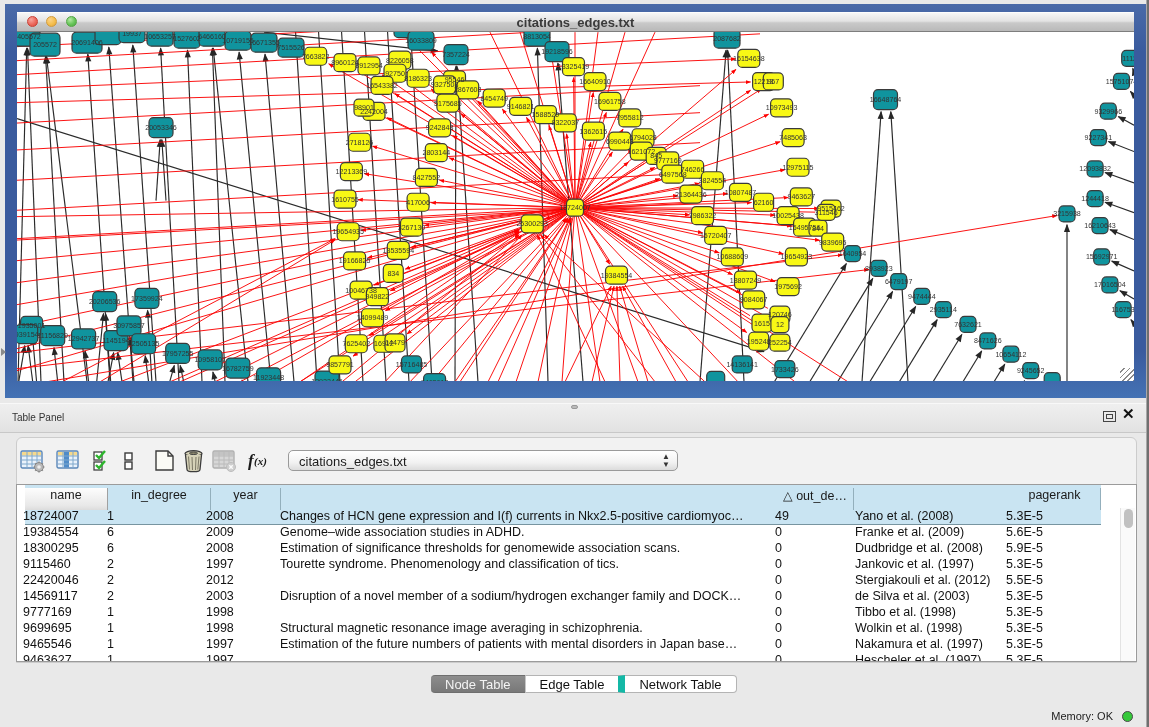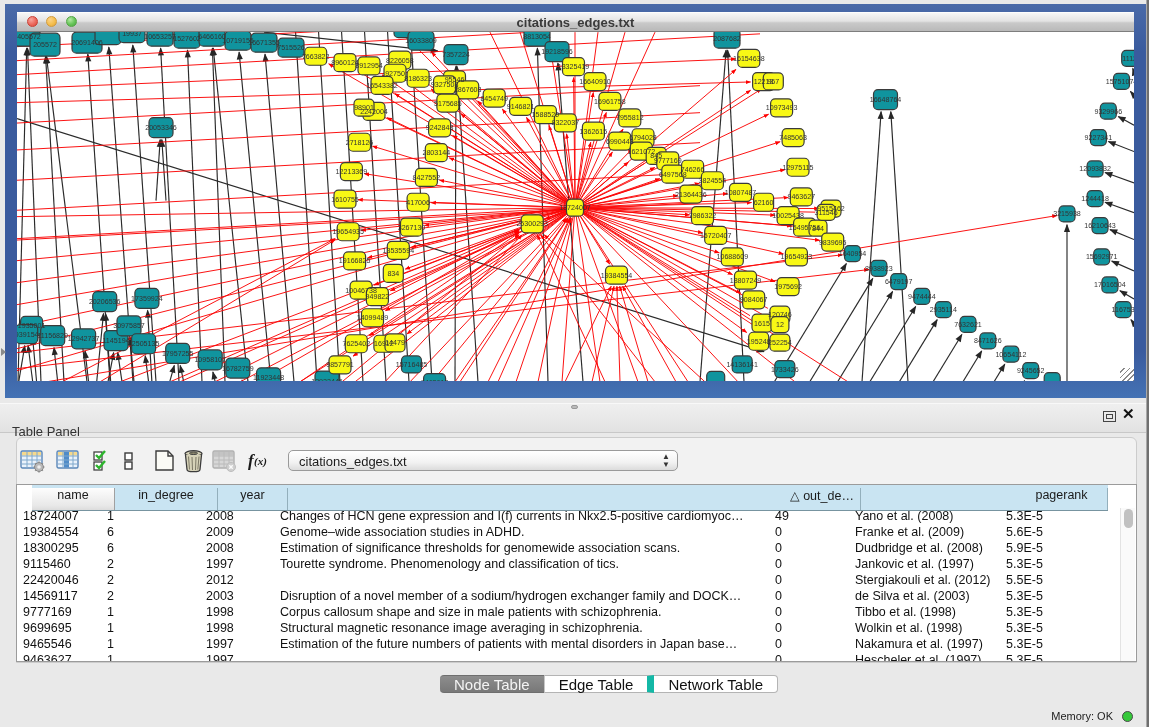--- a/index.html
+++ b/index.html
@@ -10,35 +10,35 @@
 #titlebar .title{position:absolute;left:0;right:0;top:2px;text-align:center;font-size:13px;font-weight:bold;color:#3a3a3a;}
 .tl{position:absolute;top:3px;width:11px;height:11px;border-radius:50%;}
 #canvas{position:absolute;left:12px;top:27.5px;width:1117px;height:349.7px;background:#fff;overflow:hidden;}
 
 #grip{position:absolute;right:0;bottom:0;width:14px;height:13px;background:#fff;}
 #grip:before{content:"";position:absolute;inset:0;background:repeating-linear-gradient(135deg,#fff 0 2.6px,#8a8a8a 2.6px 3.8px);}
 
 #rstrip{position:absolute;right:0;top:0;width:3.5px;height:727px;background:#6f6f6f;border-left:1px solid #a8a8a8;}
 
 #tp-head{position:absolute;left:0;top:403px;width:1145.5px;height:30px;background:linear-gradient(180deg,#efefef,#e2e2e2);border-top:1px solid #f8f8f8;border-bottom:1px solid #c8c8c8;}
-#tp-head .t{position:absolute;left:12px;top:20px;font-size:13px;color:#333;}
+#tp-head .t{position:absolute;left:12px;top:8px;font-size:10px;color:#333;}
 #tp-head .grip{position:absolute;left:571px;top:1px;width:7px;height:4px;border-radius:2px;background:#bbb;border:1px solid #999;}
 #float-ic{position:absolute;left:1103px;top:411px;width:13px;height:11px;border:1.5px solid #444;}
 #float-ic:before{content:"";position:absolute;left:1.5px;top:1.5px;width:5px;height:3px;border:1px solid #444;}
 #close-x{position:absolute;left:1122px;top:405px;font-size:15px;font-weight:bold;color:#111;}
 #toolzone{position:absolute;left:16px;top:437px;width:1121px;height:226px;background:#f2f2f2;border:1px solid #ccc;border-radius:6px 6px 0 0;}
 
 .ic{position:absolute;top:449px;}
 
 #dd{position:absolute;left:288px;top:450px;width:390px;height:21px;border:1px solid #9a9a9a;border-radius:5px;background:linear-gradient(180deg,#fff 0%,#f2f2f2 60%,#dcdcdc 100%);}
 #dd .txt{position:absolute;left:10px;top:3px;font-size:13px;color:#1b1b1b;}
 #dd .arr{position:absolute;right:7px;top:2px;font-size:8px;color:#333;line-height:8px;}
 
 #tbl{position:absolute;left:16px;top:484px;width:1121px;height:178px;background:#fff;border:1px solid #9b9b9b;overflow:hidden;}
-#thead{position:absolute;left:15px;top:0;width:1076px;height:26px;background:#c9e4f2;border-bottom:1px solid #7794a0;font-size:12.5px;color:#1a1a1a;}
+#thead{position:absolute;left:8px;top:0;width:1076px;height:40px;background:#c9e4f2;border-bottom:1px solid #7794a0;font-size:12.5px;color:#1a1a1a;}
 #thead span{position:absolute;top:3px;text-align:center;border-right:1px solid #93afbc;height:22px;}
 #thead .h0{left:0;width:83px;background:linear-gradient(180deg,#fdfdfd,#e8e8e8 80%,#dcdcdc);border-right:1px solid #a0a0a0;}
 #thead .h1{left:83px;width:103px;}
 #thead .h2{left:186px;width:70px;}
 #thead .h3{left:256px;width:496px;}
 #thead .h4{left:752px;width:77px;}
 #thead .h5{left:829px;width:155px;}
 #thead .h6{left:984px;width:92px;}
 #tbody{position:absolute;left:0;top:23px;font-size:12.5px;color:#111;}
 .trow{position:relative;width:1076px;height:16px;line-height:16px;white-space:nowrap;}
@@ -47,21 +47,21 @@
 .c1{left:90px;width:95px;}
 .c2{left:189px;width:66px;}
 .c3{left:263px;width:488px;}
 .c4{left:758px;width:70px;}
 .c5{left:838px;width:145px;}
 .c6{left:989px;width:86px;}
 
 #vsb{position:absolute;right:1px;top:23px;width:15px;height:154px;background:#fafafa;border-left:1px solid #e3e3e3;}
 #vsb .th{position:absolute;left:2.5px;top:1px;width:9px;height:19px;border-radius:5px;background:#c1c1c1;}
 
-#tabs{position:absolute;left:440px;top:674.5px;height:18px;font-size:15px;}
+#tabs{position:absolute;left:431px;top:674.5px;height:18px;font-size:13px;}
 .seg{float:left;height:18px;line-height:17px;padding:0 14px;background:#fff;border-top:1px solid #b4b4b4;border-bottom:1px solid #b4b4b4;color:#111;}
 .seg.sel{background:linear-gradient(180deg,#8d8d8d,#787878);color:#f4f4f4;border-color:#6e6e6e;border-radius:4px 0 0 4px;}
 .seg.last{border-radius:0 4px 4px 0;border-right:1px solid #b4b4b4;}
 .seg.mid{border-left:1px solid #c7c7c7;border-right:7px solid #14b8a6;}
 
 #mem{position:absolute;right:36px;top:710px;font-size:11px;color:#222;}
 #memdot{position:absolute;right:16px;top:711px;width:11px;height:11px;border-radius:50%;background:#35c93a;border:1.5px solid #4a4a4a;}
 #larrow{position:absolute;left:1px;top:348px;width:0;height:0;border-left:5px solid #8a8a8a;border-top:4px solid transparent;border-bottom:4px solid transparent;}
 </style></head>
 <body>
@@ -713,21 +713,20 @@
           <span class="c2">2003</span>
           <span class="c3">Disruption of a novel member of a sodium/hydrogen exchanger family and DOCK…</span>
           <span class="c4">0</span>
           <span class="c5">de Silva et al. (2003)</span>
           <span class="c6">5.3E-5</span>
         </div>
 <div class="trow">
           <span class="c0">9777169</span>
           <span class="c1">1</span>
           <span class="c2">1998</span>
-          <span class="c3">Corpus callosum shape and size in male patients with schizophrenia.</span>
           <span class="c4">0</span>
           <span class="c5">Tibbo et al. (1998)</span>
           <span class="c6">5.3E-5</span>
         </div>
 <div class="trow">
           <span class="c0">9699695</span>
           <span class="c1">1</span>
           <span class="c2">1998</span>
           <span class="c3">Structural magnetic resonance image averaging in schizophrenia.</span>
           <span class="c4">0</span>

